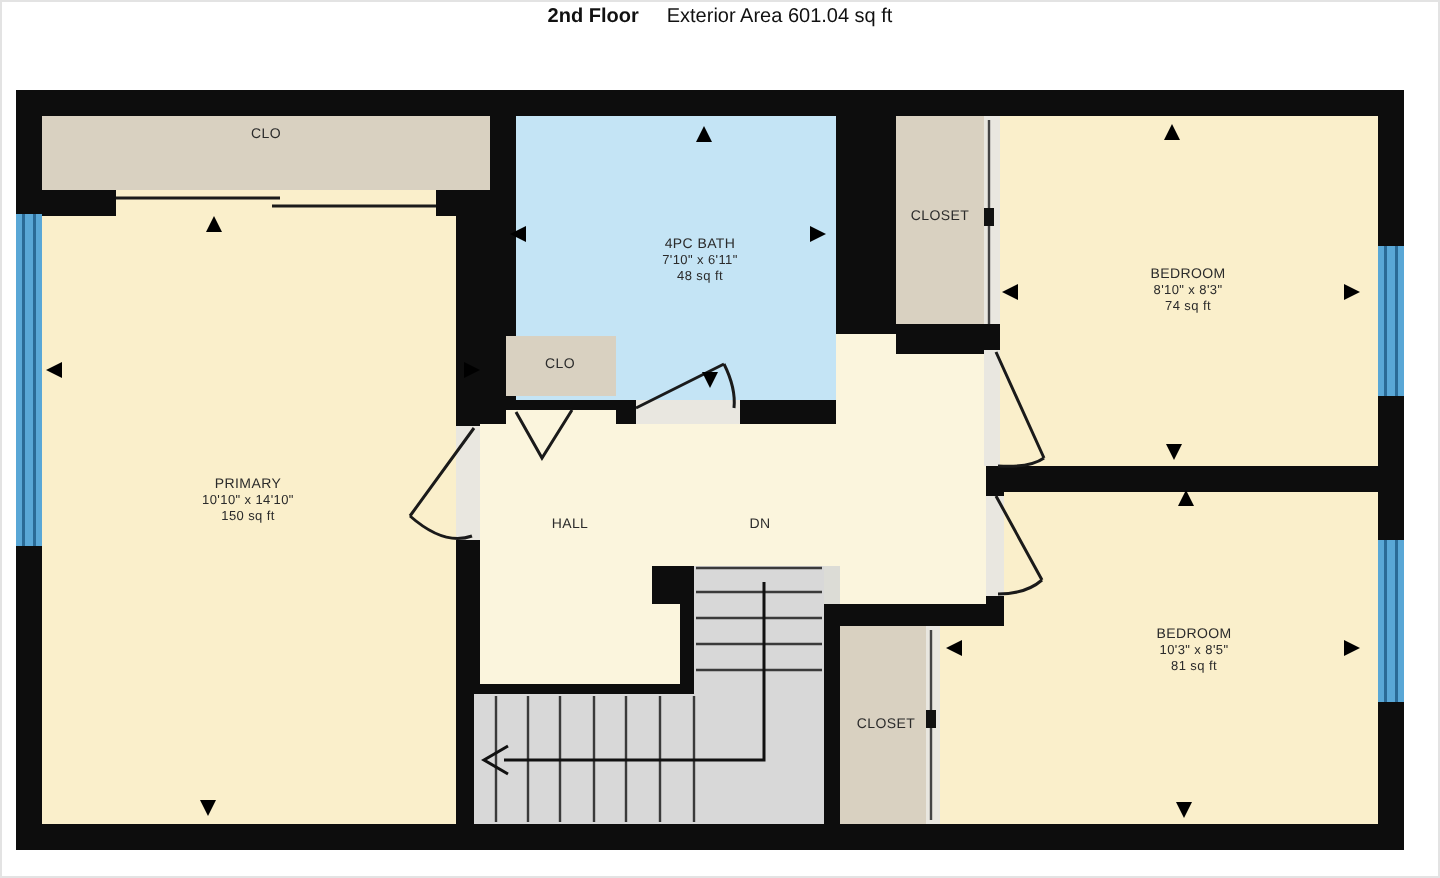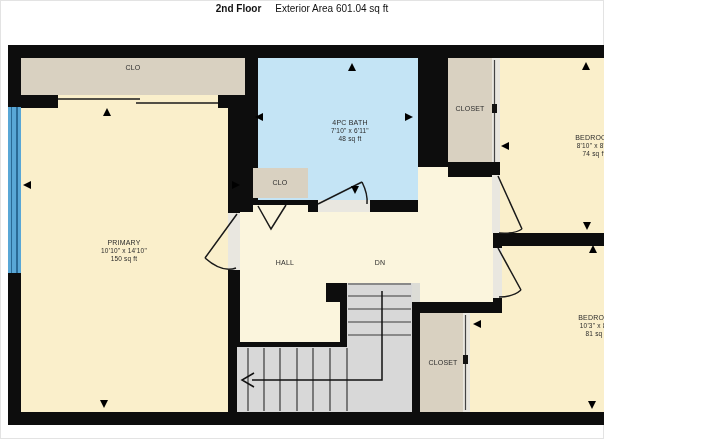--- a/index.html
+++ b/index.html
@@ -1,16 +1,16 @@
 <!DOCTYPE html>
 <html><head>
 <meta charset="utf-8">
 <style>
   html,body{margin:0;padding:0;background:#fff;}
-  .page{position:relative;width:604px;height:439px;background:#ffffff;overflow:hidden;
+  .page{position:relative;width:720px;height:439px;background:#ffffff;overflow:hidden;
         font-family:"Liberation Sans", sans-serif;box-shadow:inset 0 0 0 1px #e3e3e3;}
   .title{position:absolute;top:3px;left:0;width:100%;text-align:center;font-size:10px;color:#111;}
   .title .t-bold{font-weight:bold;margin-right:14px;}
   
   .plan{position:absolute;left:8px;top:45px;width:694px;height:380px;background:#0d0d0d;}
   .r{position:absolute;}
   .room{background:#faefcb;}
   .hallc{background:#fbf5dd;}
   .clo{background:#d9d1c1;}
   .bath{background:#c4e4f5;}

